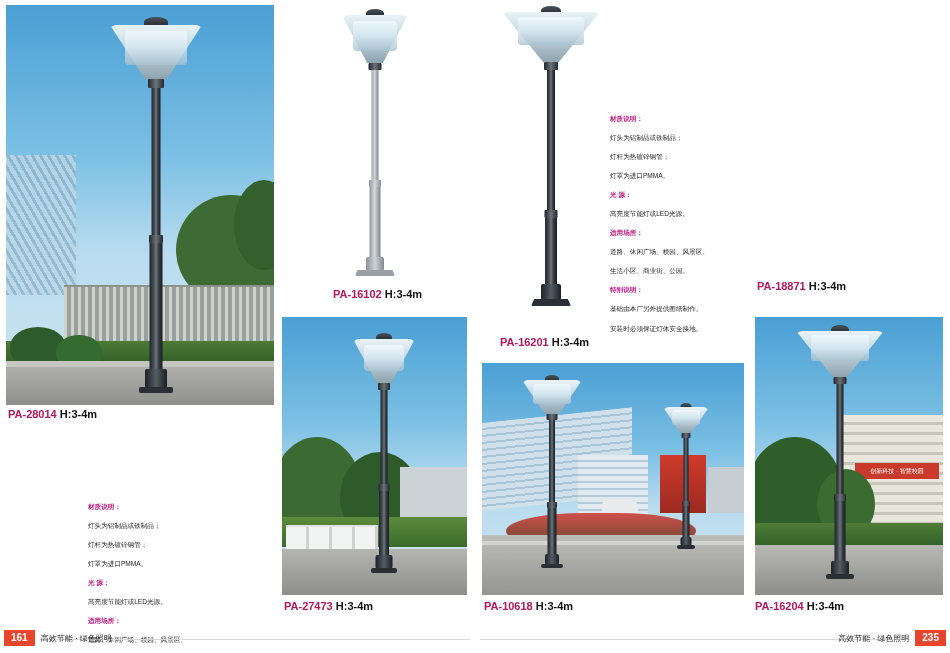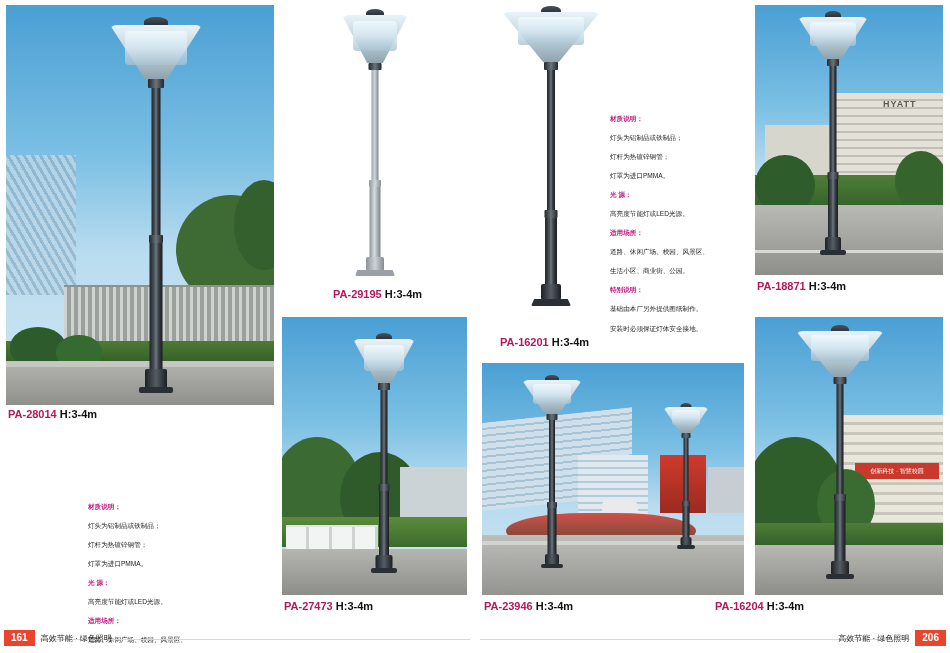--- a/index.html
+++ b/index.html
@@ -127,21 +127,21 @@
            background:linear-gradient(90deg,#8e959c,#d3d8dc 50%,#878e95);"></div>
       <div class="pole" style="top:180px;width:11px;height:72px;
            background:linear-gradient(90deg,#8e959c,#d6dbdf 45%,#7b8289);"></div>
       <div class="base" style="top:250px;width:18px;height:14px;
            background:linear-gradient(90deg,#8b9299,#cdd2d7 50%,#838a91);"></div>
       <div class="plate" style="top:263px;width:40px;height:6px;background:#9aa0a6;
            clip-path:polygon(6% 0,94% 0,100% 100%,0 100%);"></div>
     </div>
   </div>
   <div class="caption" style="left:333px;top:288px;">
-    <span>PA-29195</span>
+    <span>PA-16102</span>
     <span class="h">H:3-4m</span>
   </div>
 
   <div class="photo" style="left:282px;top:317px;width:185px;height:278px;">
     <div class="sky"></div>
     <div class="trees" style="left:-10px;top:120px;width:90px;height:110px;background:#3b6b32;"></div>
     <div class="trees" style="left:58px;top:135px;width:80px;height:90px;background:#2f5b2a;"></div>
     <div class="bldg" style="left:118px;top:150px;width:70px;height:55px;background:#ccd3d7;"></div>
     <div class="greenband" style="top:200px;height:30px;background:linear-gradient(180deg,#5c8b3c,#3b6b2c);"></div>
 
@@ -195,46 +195,20 @@
     <div class="t">光    源：</div>
     <div>高亮度节能灯或LED光源。</div>
     <div class="t">适用场所：</div>
     <div>道路、休闲广场、校园、风景区、</div>
     <div>生活小区、商业街、公园。</div>
     <div class="t">特别说明：</div>
     <div>基础由本厂另外提供图纸制作。</div>
     <div>安装时必须保证灯体安全接地。</div>
   </div>
 
-  <div class="photo" style="left:755px;top:5px;width:188px;height:270px;">
-    <div class="sky"></div>
-
-    <div class="bldg" style="left:78px;top:88px;width:112px;height:82px;
-         background:repeating-linear-gradient(180deg,#e3e1d8 0 6px,#c0bfb6 6px 8px);"></div>
-    <div style="position:absolute;left:128px;top:94px;font-size:9px;color:#5d5a52;
-         letter-spacing:1px;font-weight:bold;">HYATT</div>
-    <div class="bldg" style="left:10px;top:120px;width:64px;height:54px;background:#d6d6cc;"></div>
-    <div class="greenband" style="top:170px;height:34px;background:linear-gradient(180deg,#4f7d37,#33612a);"></div>
-    <div class="trees" style="left:0px;top:150px;width:60px;height:60px;background:#2e5c2a;"></div>
-    <div class="trees" style="left:140px;top:146px;width:52px;height:60px;background:#35652d;"></div>
-    <div class="ground" style="height:70px;background:linear-gradient(180deg,#b9bab6,#8e8f8b);"></div>
-    <div class="road" style="left:0;bottom:22px;width:188px;height:3px;background:#d9dad6;"></div>
-
-    <div class="lamp" style="left:38px;top:4px;width:80px;height:250px;">
-      <div class="cap" style="top:2px;width:16px;height:8px;"></div>
-      <div class="hood" style="top:8px;width:70px;height:42px;"></div>
-      <div class="glass" style="top:13px;width:46px;height:24px;border-radius:3px;opacity:.8;"></div>
-      <div class="collar" style="top:50px;width:12px;height:7px;"></div>
-      <div class="pole" style="top:57px;width:7px;height:108px;"></div>
-      <div class="collar" style="top:163px;width:11px;height:7px;"></div>
-      <div class="pole" style="top:170px;width:10px;height:60px;"></div>
-      <div class="base" style="top:228px;width:16px;height:14px;"></div>
-      <div class="plate" style="top:241px;width:26px;height:5px;"></div>
-    </div>
-  </div>
   <div class="caption" style="left:757px;top:280px;">
     <span>PA-18871</span>
     <span class="h">H:3-4m</span>
   </div>
 
   <div class="photo" style="left:482px;top:363px;width:262px;height:232px;">
     <div class="sky"></div>
 
     <div style="position:absolute;left:0;top:60px;width:150px;height:88px;
          background:repeating-linear-gradient(180deg,#cfe0ea 0 5px,#a6c4d6 5px 7px);
@@ -271,21 +245,21 @@
       <div class="glass" style="top:9px;width:28px;height:15px;border-radius:3px;opacity:.8;"></div>
       <div class="collar" style="top:32px;width:9px;height:5px;"></div>
       <div class="pole" style="top:37px;width:5px;height:64px;"></div>
       <div class="collar" style="top:100px;width:8px;height:5px;"></div>
       <div class="pole" style="top:105px;width:7px;height:32px;"></div>
       <div class="base" style="top:136px;width:11px;height:9px;"></div>
       <div class="plate" style="top:144px;width:18px;height:4px;"></div>
     </div>
   </div>
   <div class="caption" style="left:484px;top:600px;">
-    <span>PA-23946</span>
+    <span>PA-10618</span>
     <span class="h">H:3-4m</span>
   </div>
 
   <div class="photo" style="left:755px;top:317px;width:188px;height:278px;">
     <div class="sky"></div>
 
     <div class="bldg" style="left:86px;top:98px;width:104px;height:110px;
          background:repeating-linear-gradient(180deg,#e9e6db 0 7px,#c8c5ba 7px 10px);"></div>
     <div style="position:absolute;left:100px;top:146px;width:84px;height:16px;
          background:#c93a2c;color:#fff;font-size:6px;line-height:16px;text-align:center;
@@ -301,30 +275,30 @@
            clip-path:polygon(0% 0%,100% 0%,58% 100%,42% 100%);"></div>
       <div class="glass" style="top:12px;width:58px;height:26px;border-radius:3px;opacity:.8;"></div>
       <div class="collar" style="top:54px;width:13px;height:7px;"></div>
       <div class="pole" style="top:61px;width:7px;height:112px;"></div>
       <div class="collar" style="top:171px;width:12px;height:7px;"></div>
       <div class="pole" style="top:178px;width:11px;height:62px;"></div>
       <div class="base" style="top:238px;width:18px;height:14px;"></div>
       <div class="plate" style="top:251px;width:28px;height:5px;"></div>
     </div>
   </div>
-  <div class="caption" style="left:715px;top:600px;">
+  <div class="caption" style="left:755px;top:600px;">
     <span>PA-16204</span>
     <span class="h">H:3-4m</span>
   </div>
 
   <div class="footline" style="left:40px;width:430px;"></div>
   <div class="footline" style="left:480px;width:430px;"></div>
 
   <div class="foot-l" style="left:4px;bottom:2px;">
     <span class="pagenum">161</span>
     <span class="foottxt">高效节能 · 绿色照明</span>
   </div>
   <div class="foot-r" style="right:4px;bottom:2px;">
     <span class="foottxt">高效节能 · 绿色照明</span>
-    <span class="pagenum">206</span>
+    <span class="pagenum">235</span>
   </div>
 
 </div>
 
 </body></html>

